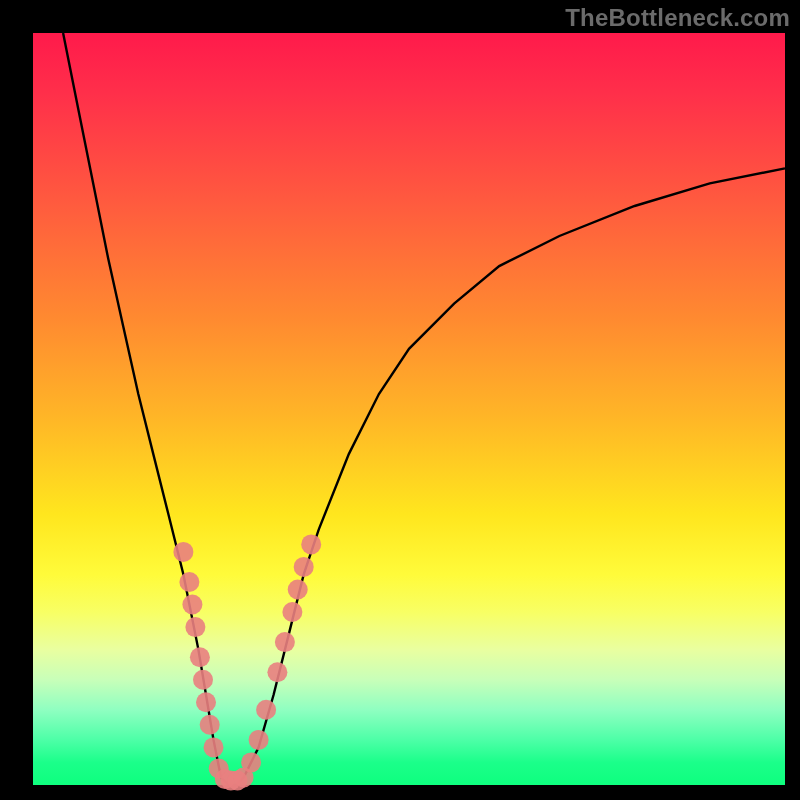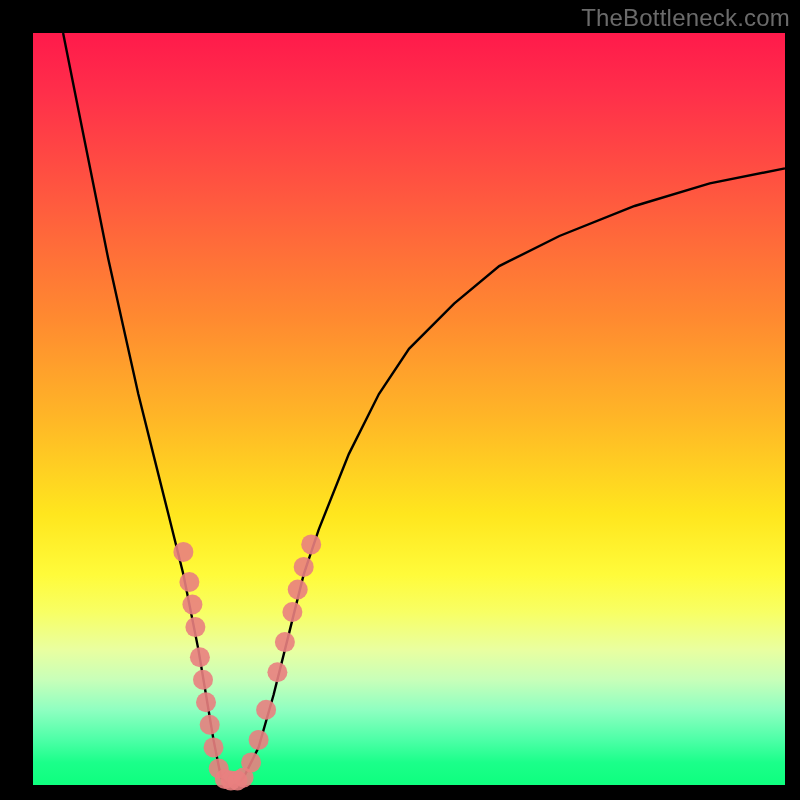--- a/index.html
+++ b/index.html
@@ -42,21 +42,21 @@
       #1bff8a 97%,
       #0eff7e 100%
     );
   }
   .watermark {
     position: absolute;
     top: 4px;
     right: 10px;
     color: #6b6b6b;
     font-size: 24px;
-    font-weight: 400;
+    font-weight: 700;
     letter-spacing: 0.2px;
     font-family: Arial, Helvetica, sans-serif;
   }
   svg.curve {
     position: absolute;
     left: 0;
     top: 0;
     width: 752px;
     height: 752px;
     overflow: visible;

